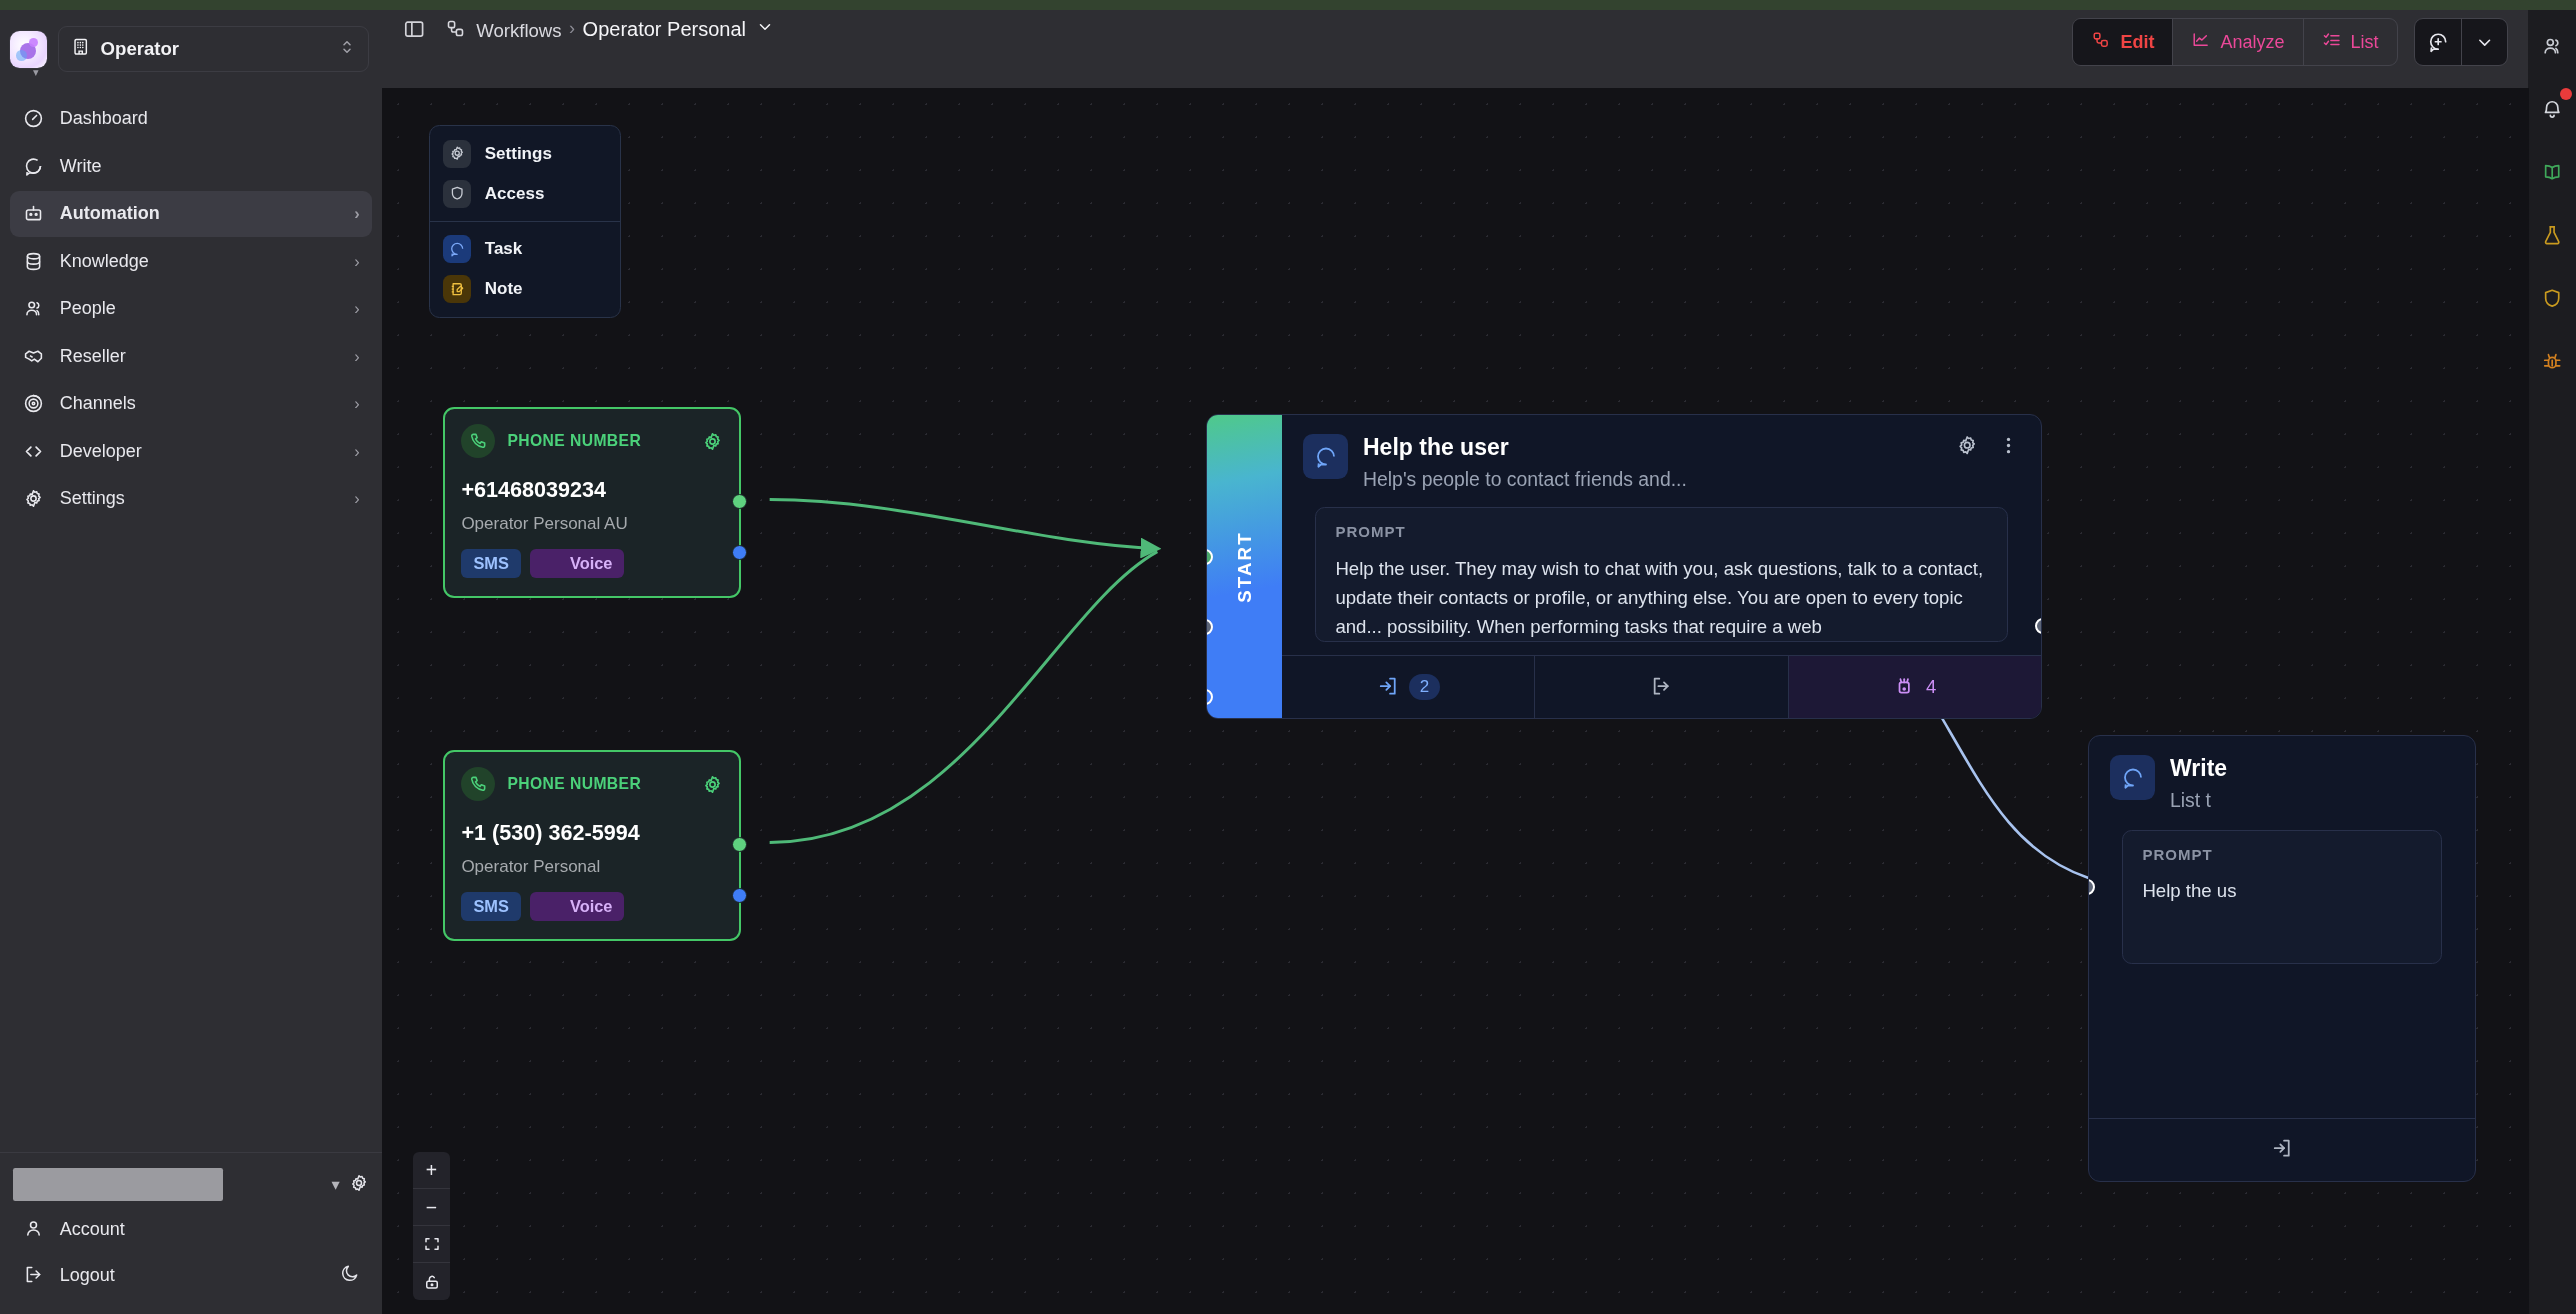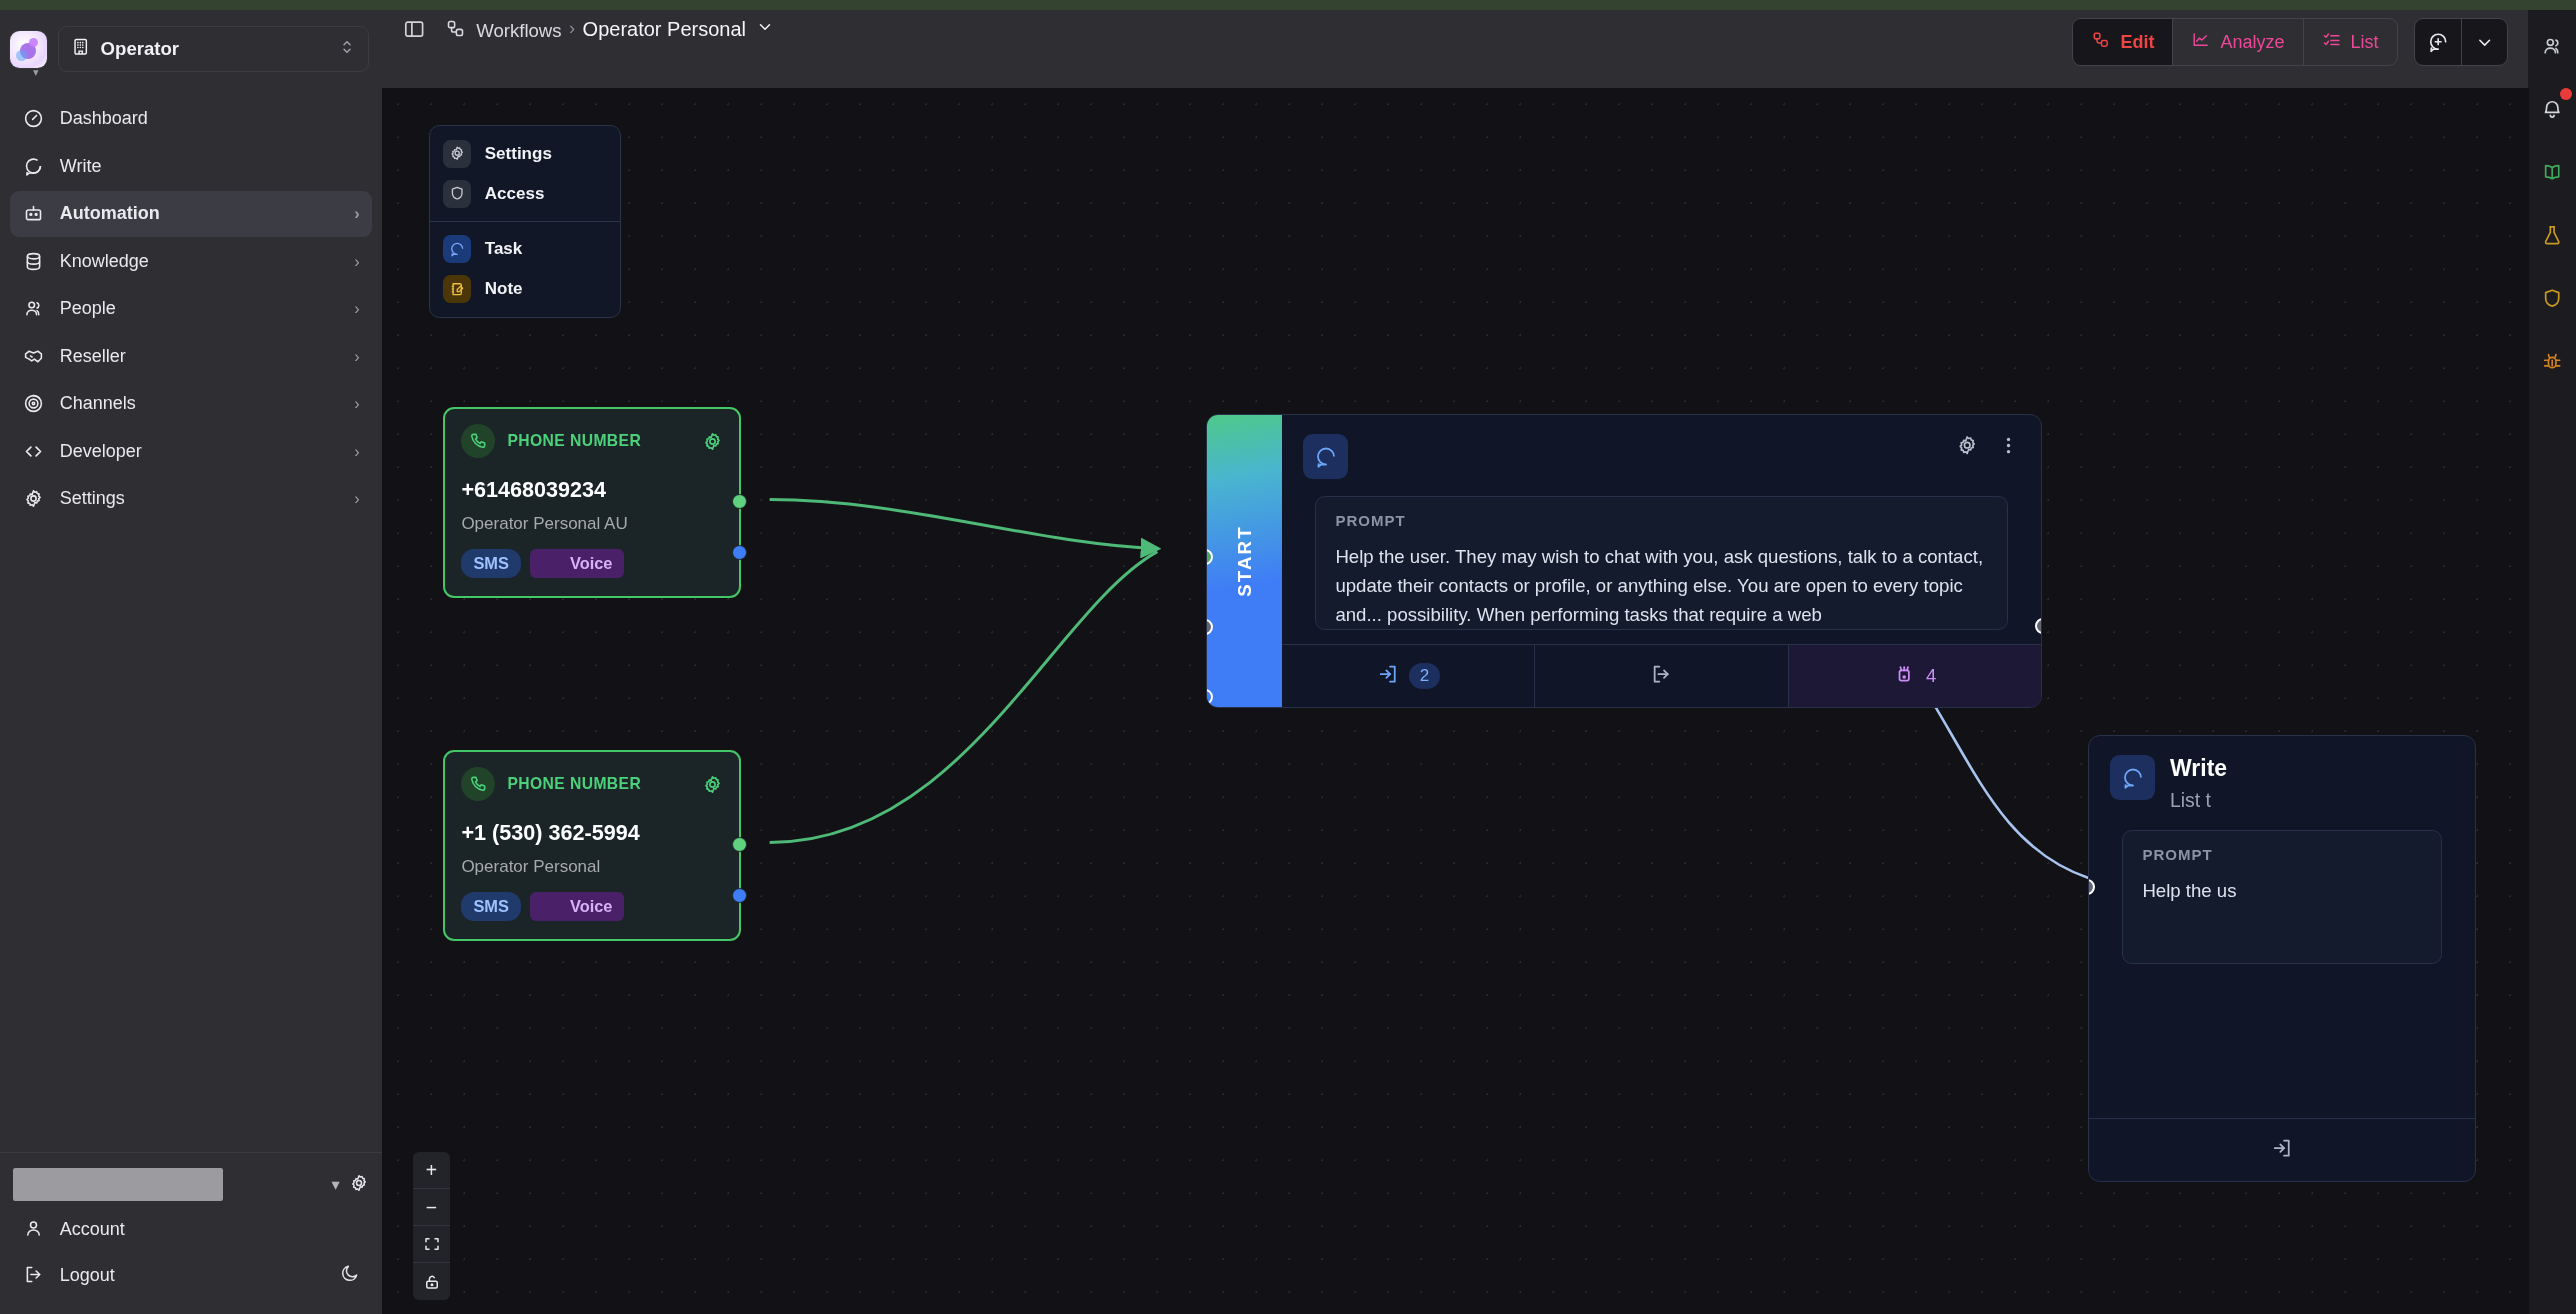--- a/index.html
+++ b/index.html
@@ -143,21 +143,21 @@
     background: #1b2427; padding: 15px 16.4px 18px 16.4px;
   }
   .pc-head { display: flex; align-items: center; gap: 12px; }
   .pc-avatar { width: 34px; height: 34px; border-radius: 50%; background: #21432a; display: flex; align-items: center; justify-content: center; flex: none; }
   .pc-kind { color: #4bd17a; font-size: 15.7px; font-weight: 700; letter-spacing: 0.4px; }
   .pc-gear { margin-left: auto; color: #4bd17a; cursor: pointer; display: flex; }
   .pc-number { color: #ffffff; font-size: 21.6px; font-weight: 700; margin-top: 19.4px; }
   .pc-sub { color: #a6aaae; font-size: 17px; margin-top: 10.4px; }
   .pc-tags { display: flex; gap: 9px; margin-top: 15px; }
   .tag { border-radius: 6px; padding: 5.2px 12px; font-size: 16.4px; font-weight: 600; }
-  .tag-sms { background: #1f3a6b; color: #9dc2ff; border-radius: 13px; }
+  .tag-sms { background: #1f3a6b; color: #9dc2ff; }
   .tag-voice { background: #4a2168; color: #d7b1f8; padding-left: 40px; }
 
   .handle {
     position: absolute; width: 15px; height: 15px; border-radius: 50%;
     border: 1.5px solid #1b2427; cursor: crosshair;
   }
   .h-green { background: #5fd17f; }
   .h-blue  { background: #3f7df6; }
 
   
@@ -614,20 +614,24 @@
     <div class="node" style="left:824px; top:326px; width:836px; height:239px; height:auto; min-height:249px;">
       <div class="node-stripe">
         <span class="stripe-text">START</span>
       </div>
       <div class="node-body">
         <div class="node-head">
           <span class="node-chip">
             <svg viewBox="0 0 24 24" width="24" height="24" fill="none" stroke="#6fa5f8" stroke-width="1.8" stroke-linejoin="round">
                 <path d="M20 11.5a8 8 0 1 0-8 8H7l-2.6 2.2.3-3.4"></path>
               </svg>
+          </span>
+          <span>
+            <div class="node-title">Help the user</div>
+            <div class="node-sub">Help's people to contact friends and...</div>
           </span>
           <span class="node-head-acts">
             <span class="a">
               <svg viewBox="0 0 24 24" width="22.4" height="22.4" fill="none" stroke="currentColor" stroke-width="1.8" stroke-linejoin="round">
                   <circle cx="12" cy="12" r="3"></circle>
                   <path d="M12 3.2l1.5 1.6 2.2-.5.6 2.1 2.1.6-.5 2.2 1.6 1.5-1.6 1.5.5 2.2-2.1.6-.6 2.1-2.2-.5L12 20.8l-1.5-1.6-2.2.5-.6-2.1-2.1-.6.5-2.2L4.5 13.2l1.6-1.5-.5-2.2 2.1-.6.6-2.1 2.2.5z"></path>
                 </svg>
             </span>
             <span class="a">
               <svg viewBox="0 0 24 24" width="21" height="21" fill="currentColor">

